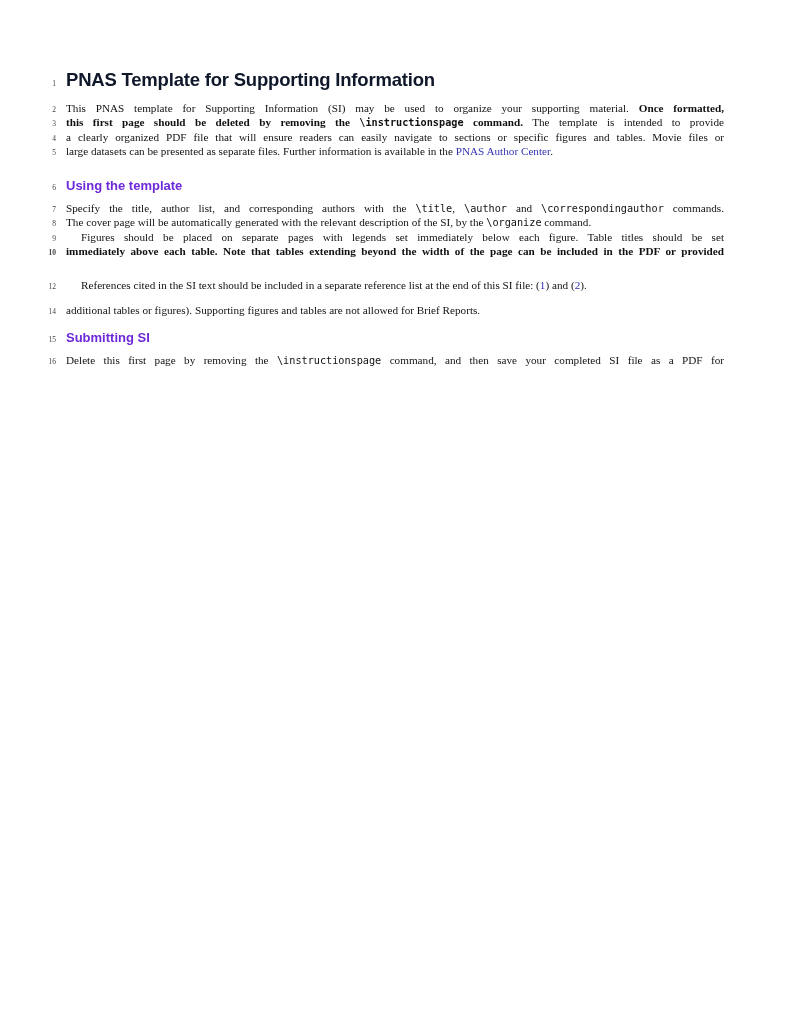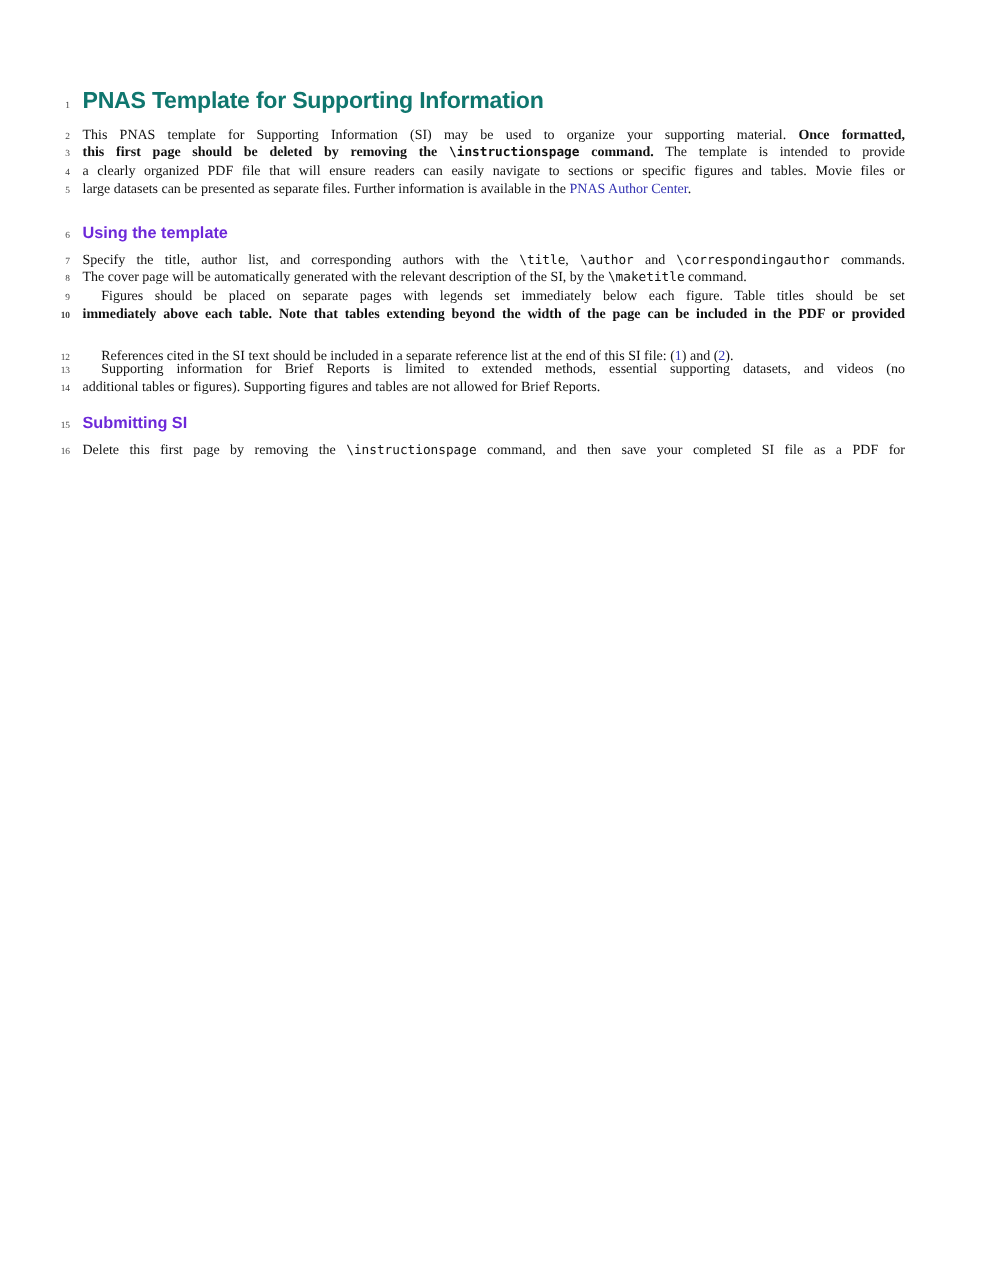--- a/index.html
+++ b/index.html
@@ -35,21 +35,21 @@
     line-height:14.6px;
     color:#111111;
     text-align:left;
   }
   .kind-title .line-text{
     font-family:"Liberation Sans",sans-serif;
     font-weight:700;
     font-size:18.5px;
     line-height:24px;
     letter-spacing:-0.2px;
-    color:#0f766e;
+    color:#0f172a;
   }
   .kind-heading .line-text{
     font-family:"Liberation Sans",sans-serif;
     font-weight:700;
     font-size:13px;
     line-height:16px;
     color:#6d28d9;
   }
   .align-justify .line-text{
     text-align:justify;
@@ -95,37 +95,33 @@
     <div class="row kind-heading align-left" style="top: 177.5px;">
     <div class="line-number">6</div>
     <div class="line-text"><span class="seg">Using the template</span></div>
   </div>
     <div class="row kind-body align-justify" style="top: 200.5px;">
     <div class="line-number">7</div>
     <div class="line-text"><span class="seg">Specify the title, author list, and corresponding authors with the </span><span class="seg seg-m">\title</span><span class="seg">, </span><span class="seg seg-m">\author</span><span class="seg"> and </span><span class="seg seg-m">\correspondingauthor</span><span class="seg"> commands.</span></div>
   </div>
     <div class="row kind-body align-left" style="top: 215.1px;">
     <div class="line-number">8</div>
-    <div class="line-text"><span class="seg">The cover page will be automatically generated with the relevant description of the SI, by the </span><span class="seg seg-m">\maketitle</span><span class="seg"> command.</span></div>
+    <div class="line-text"><span class="seg">The cover page will be automatically generated with the relevant description of the SI, by the </span><span class="seg seg-m">\organize</span><span class="seg"> command.</span></div>
   </div>
     <div class="row kind-body align-justify" style="top: 229.7px;">
     <div class="line-number">9</div>
     <div class="line-text" style="text-indent: 15px;"><span class="seg">Figures should be placed on separate pages with legends set immediately below each figure. Table titles should be set</span></div>
   </div>
     <div class="row kind-body align-justify" style="top: 244.3px; font-weight: bold;">
     <div class="line-number">10</div>
     <div class="line-text"><span class="seg">immediately above each table. Note that tables extending beyond the width of the page can be included in the PDF or provided</span></div>
   </div>
     <div class="row kind-body align-left" style="top: 278px;">
     <div class="line-number">12</div>
     <div class="line-text" style="text-indent: 15px;"><span class="seg">References cited in the SI text should be included in a separate reference list at the end of this SI file: (</span><a class="seg seg-cite">1</a><span class="seg">) and (</span><a class="seg seg-cite">2</a><span class="seg">).</span></div>
-  </div>
-    <div class="row kind-body align-justify" style="top: 288.1px;">
-    <div class="line-number">13</div>
-    <div class="line-text" style="text-indent: 15px;"><span class="seg">Supporting information for Brief Reports is limited to extended methods, essential supporting datasets, and videos (no</span></div>
   </div>
     <div class="row kind-body align-left" style="top: 302.7px;">
     <div class="line-number">14</div>
     <div class="line-text"><span class="seg">additional tables or figures). Supporting figures and tables are not allowed for Brief Reports.</span></div>
   </div>
     <div class="row kind-heading align-left" style="top: 330px;">
     <div class="line-number">15</div>
     <div class="line-text"><span class="seg">Submitting SI</span></div>
   </div>
     <div class="row kind-body align-justify" style="top: 353px;">

